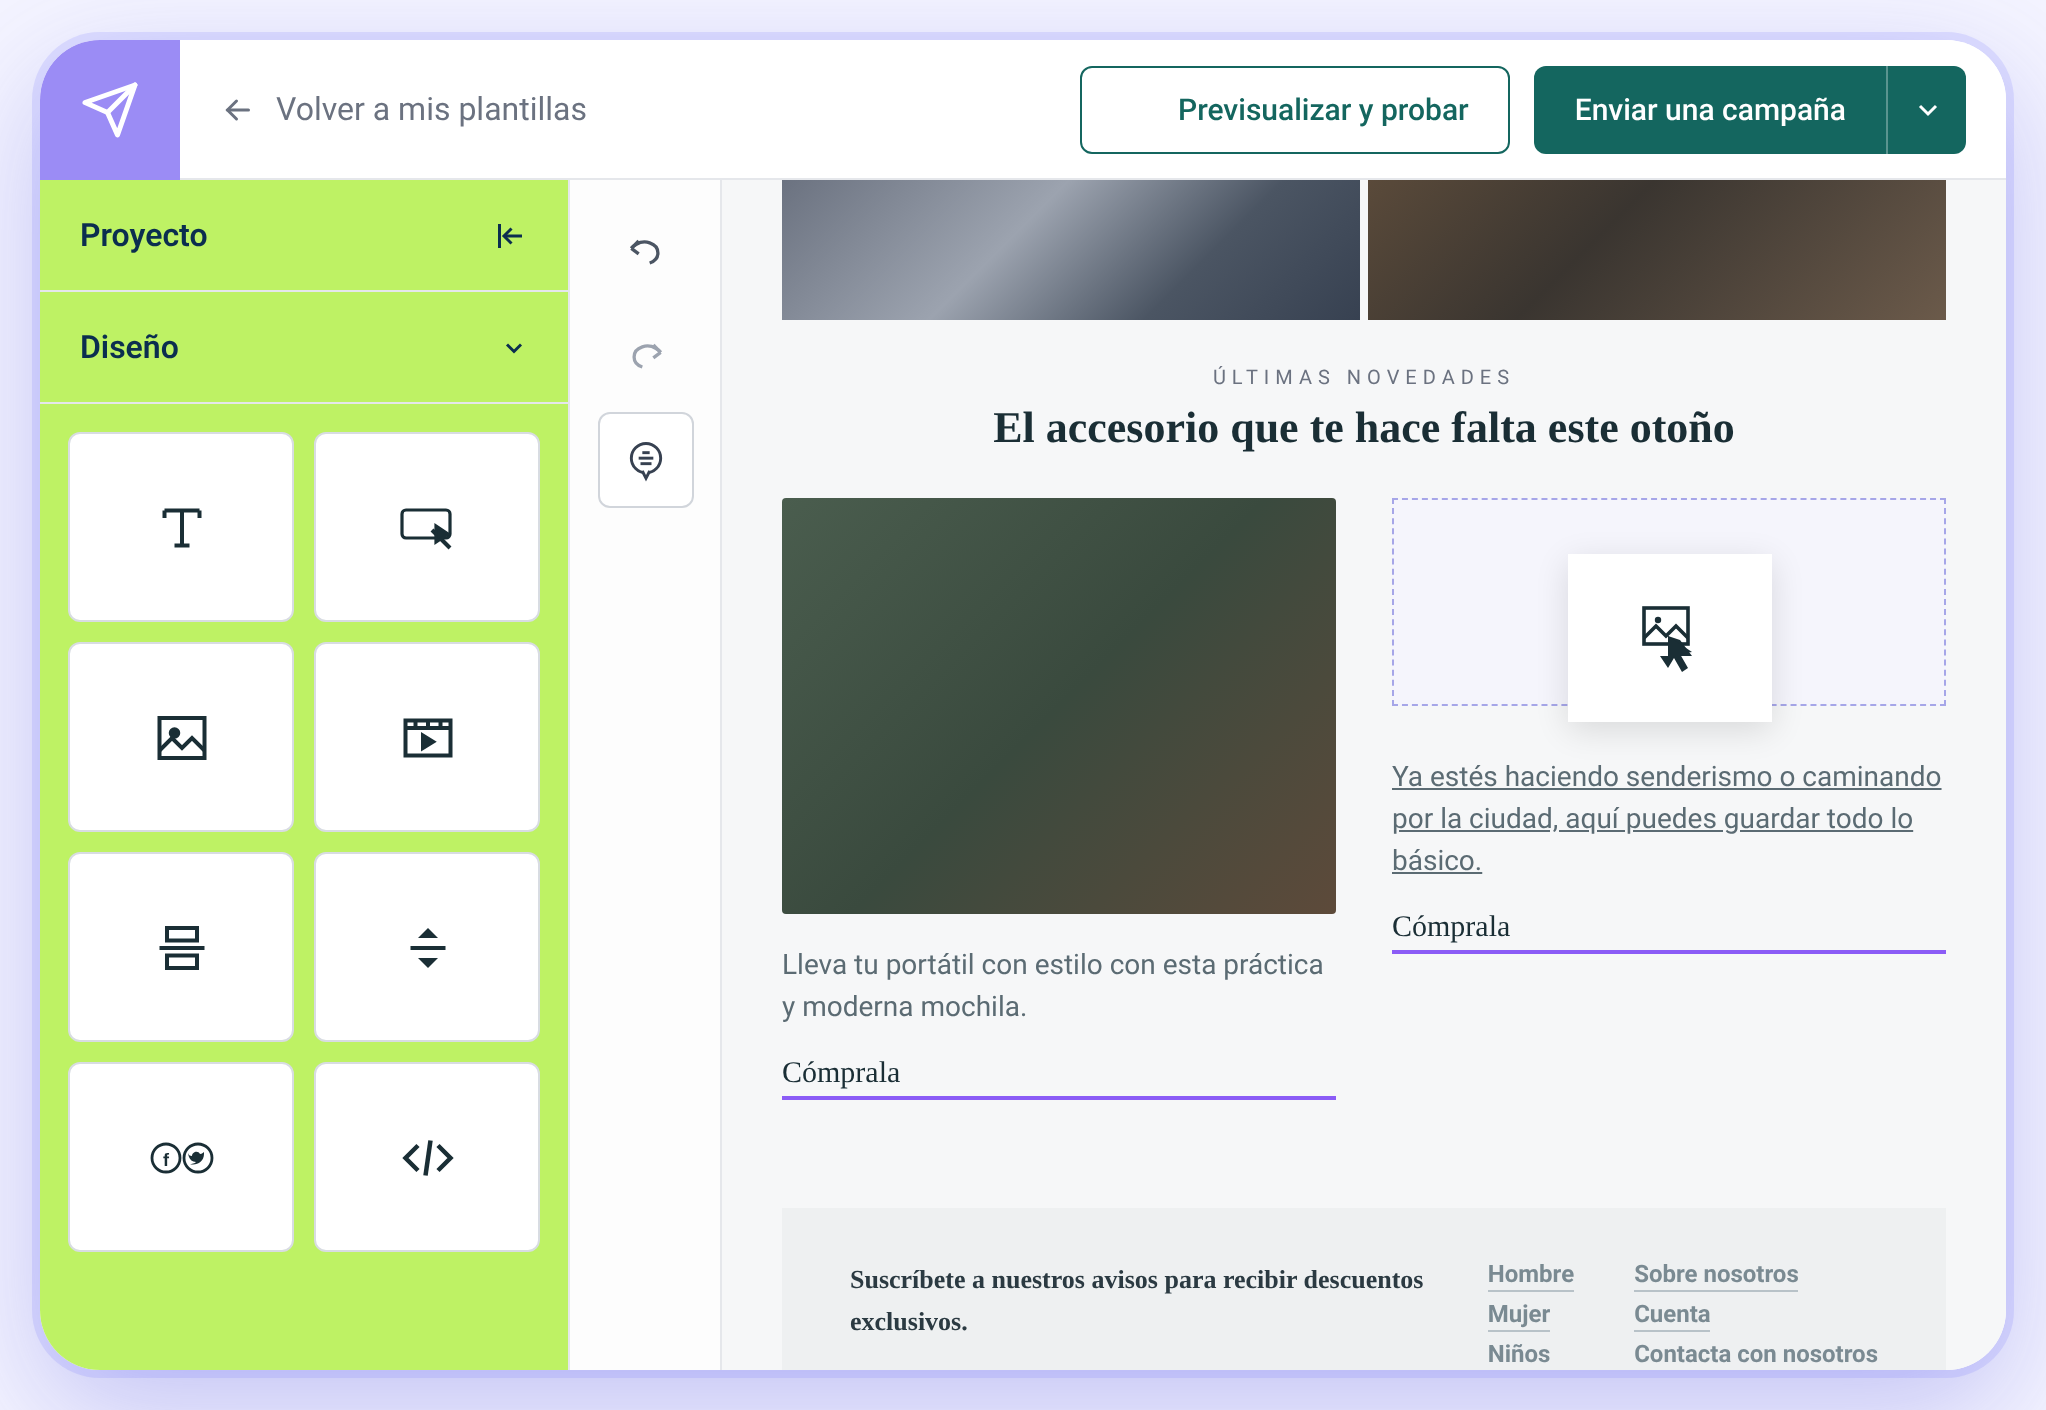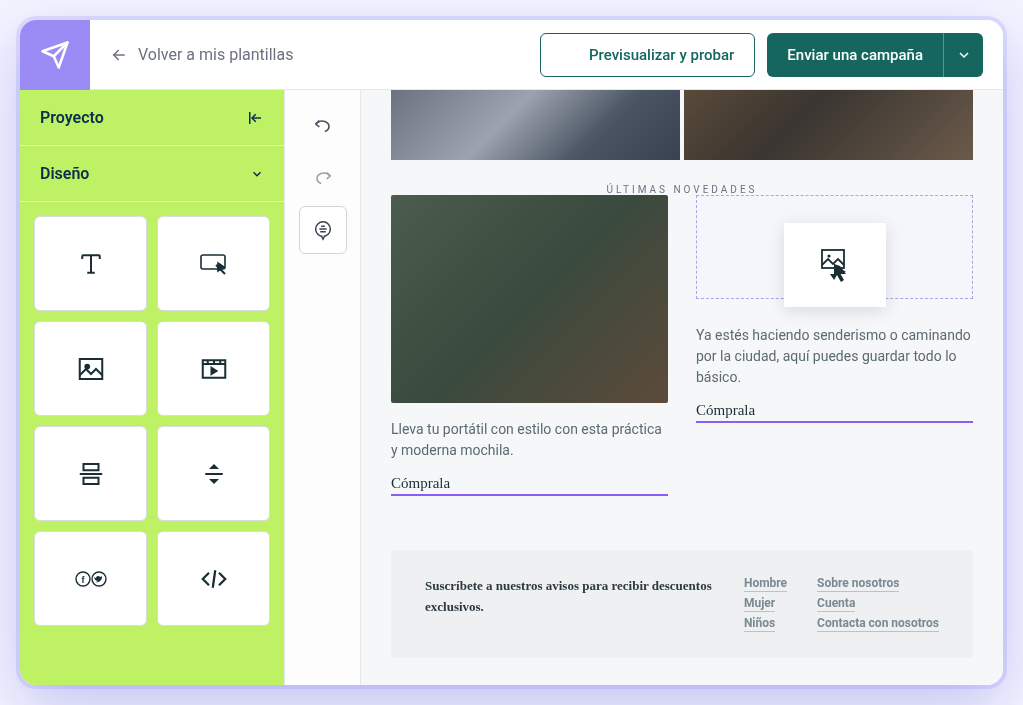--- a/index.html
+++ b/index.html
@@ -5,21 +5,21 @@
   * { box-sizing: border-box; margin: 0; padding: 0; }
   body {
     font-family: -apple-system, BlinkMacSystemFont, "Segoe UI", Roboto, sans-serif;
     background: #f4f4ff;
     padding: 20px;
   }
   .app {
     width: 983px;
     height: 665px;
     background: #fff;
-    border-radius: 16px;
+    border-radius: 30px;
     overflow: hidden;
     box-shadow: 0 0 0 4px rgba(100,100,255,0.15), 0 20px 60px rgba(80,80,220,0.3);
     display: flex;
     flex-direction: column;
   }
   .header {
     height: 70px;
     display: flex;
     align-items: center;
     border-bottom: 1px solid #e5e7eb;
@@ -197,21 +197,21 @@
     justify-content: center;
     position: relative;
     top: 18px;
   }
   .caption {
     font-size: 14px;
     color: #5b6b73;
     line-height: 1.5;
     margin-top: 16px;
   }
-  .caption2 { margin-top: 26px; }
+  .caption2 { margin-top: 26px; text-decoration: underline; }
   .linkish {
     font-family: Georgia, serif;
     font-size: 15px;
     color: #1a2e35;
     border-bottom: 2px solid #8b5cf6;
     display: inline-block;
     margin-top: 14px;
     padding-bottom: 2px;
     cursor: pointer;
   }
@@ -389,20 +389,21 @@
           </svg>
       </div>
     </div>
 
     <div class="canvas">
       <div class="hero">
         <div class="hero-half"></div>
         <div class="hero-half" style="background:linear-gradient(135deg,#5a4a3a 0%,#3a3530 40%,#6b5a4a 100%);"></div>
       </div>
       <div class="overline">ÚLTIMAS NOVEDADES</div>
+      <div class="headline">El accesorio que te hace falta este otoño</div>
       <div class="cols">
         <div class="col">
           <div class="product-img"></div>
           <div class="caption">Lleva tu portátil con estilo con esta práctica y moderna mochila.</div>
           <span class="linkish">Cómprala</span>
         </div>
         <div class="col">
           <div class="dropzone">
             <div class="dropcard">
               <svg width="38" height="38" viewBox="0 0 38 38">

